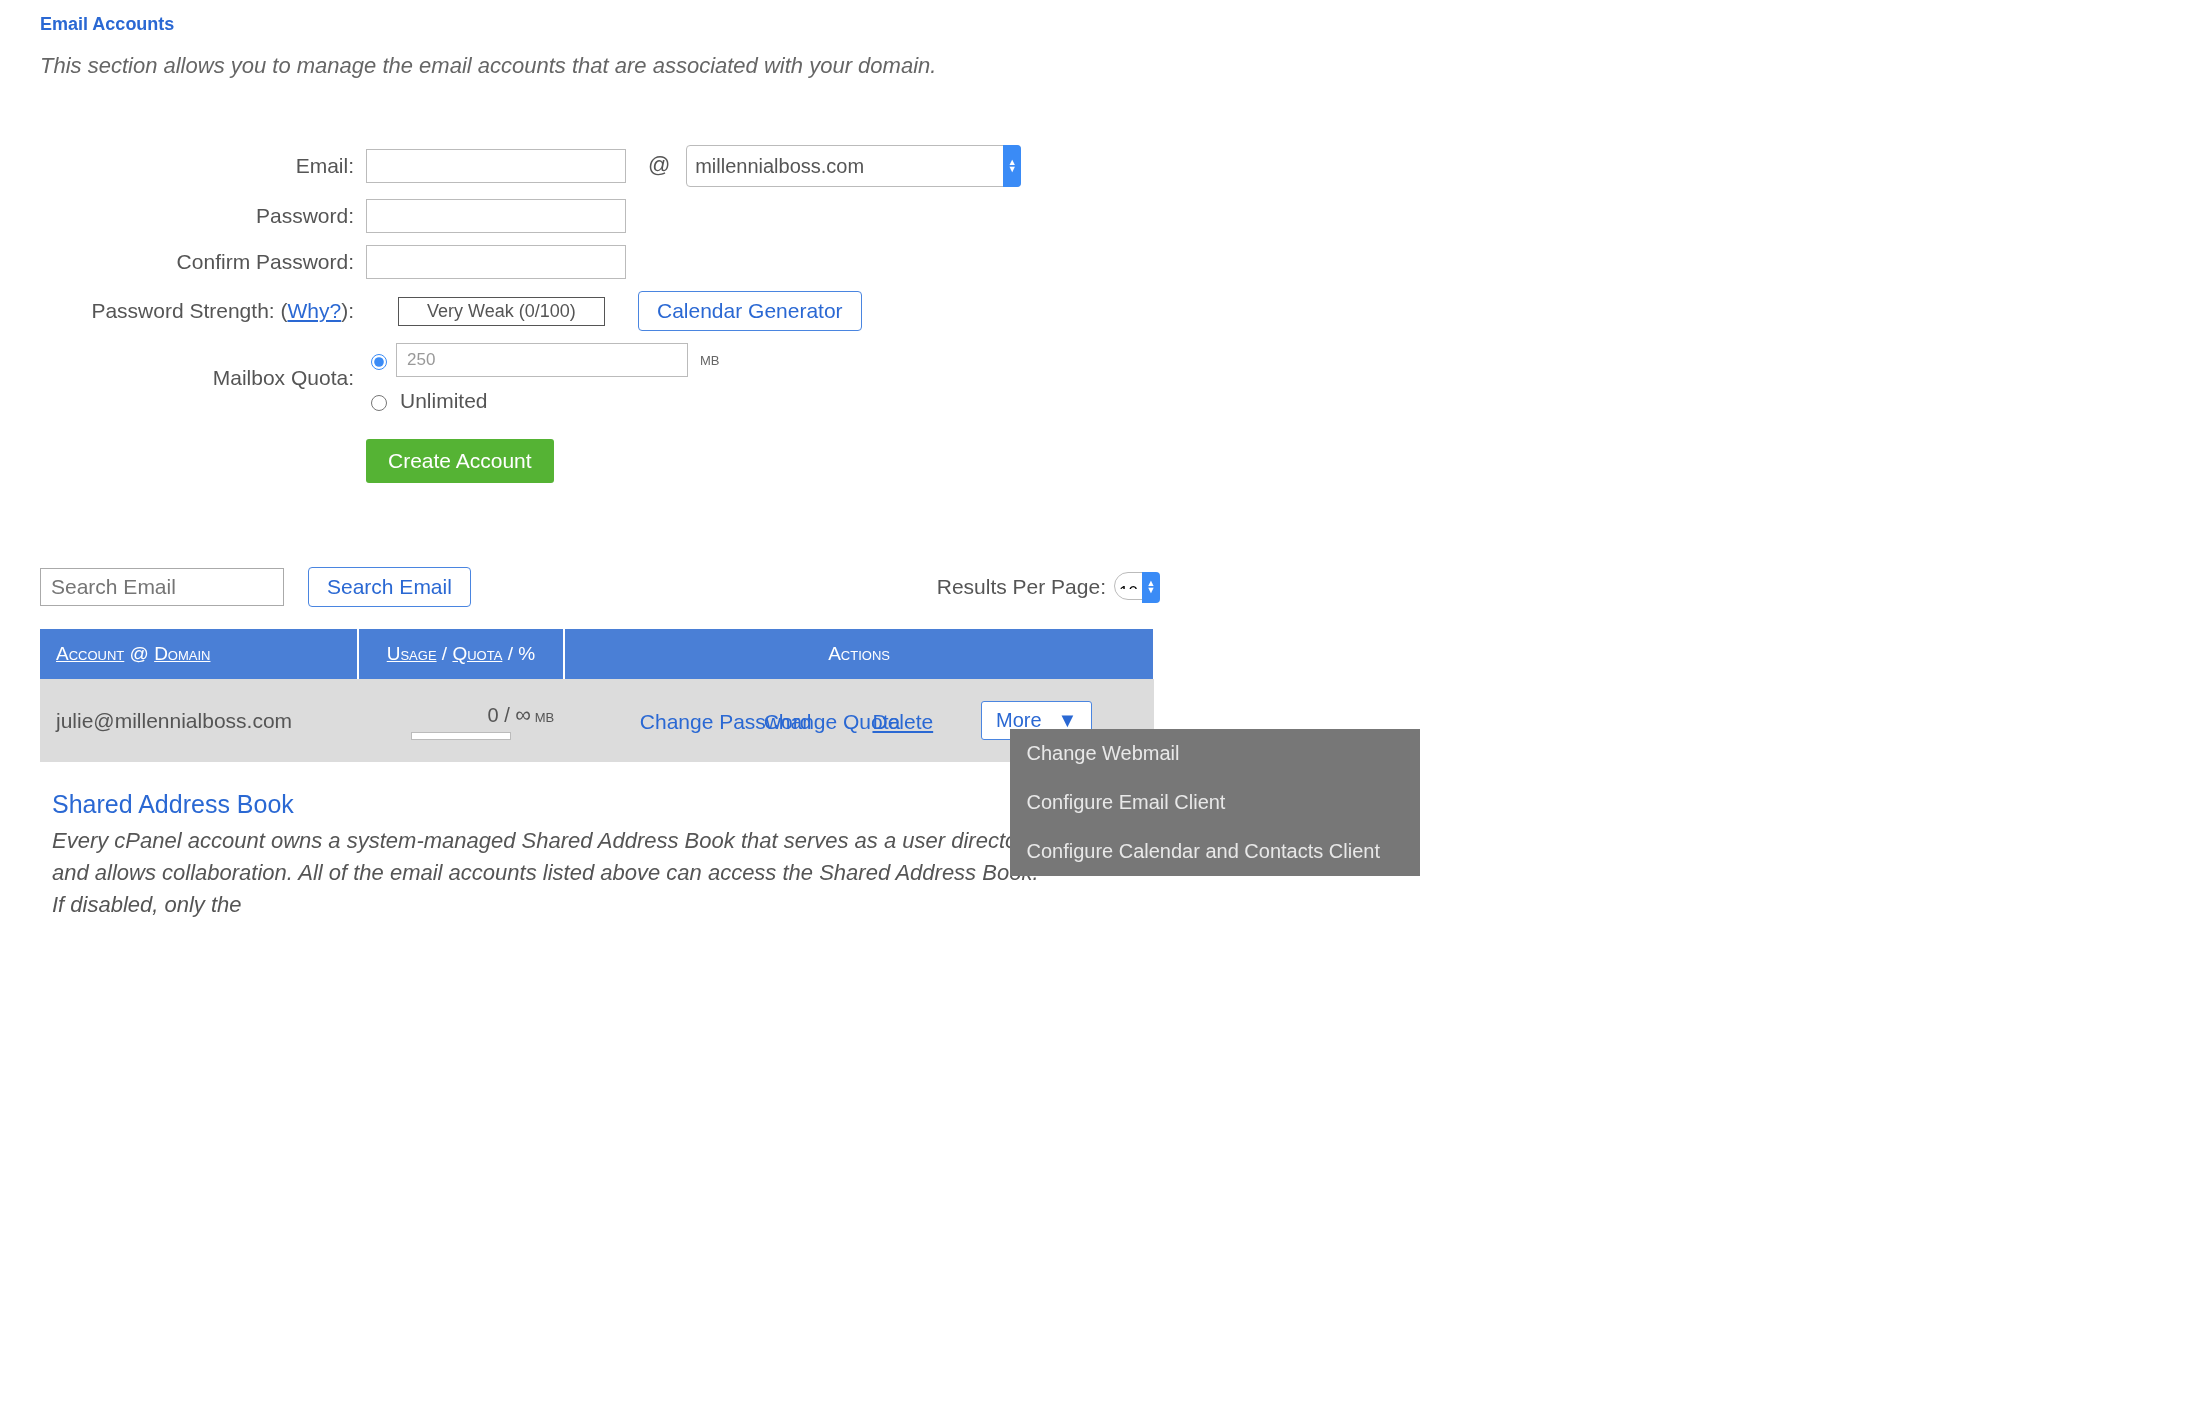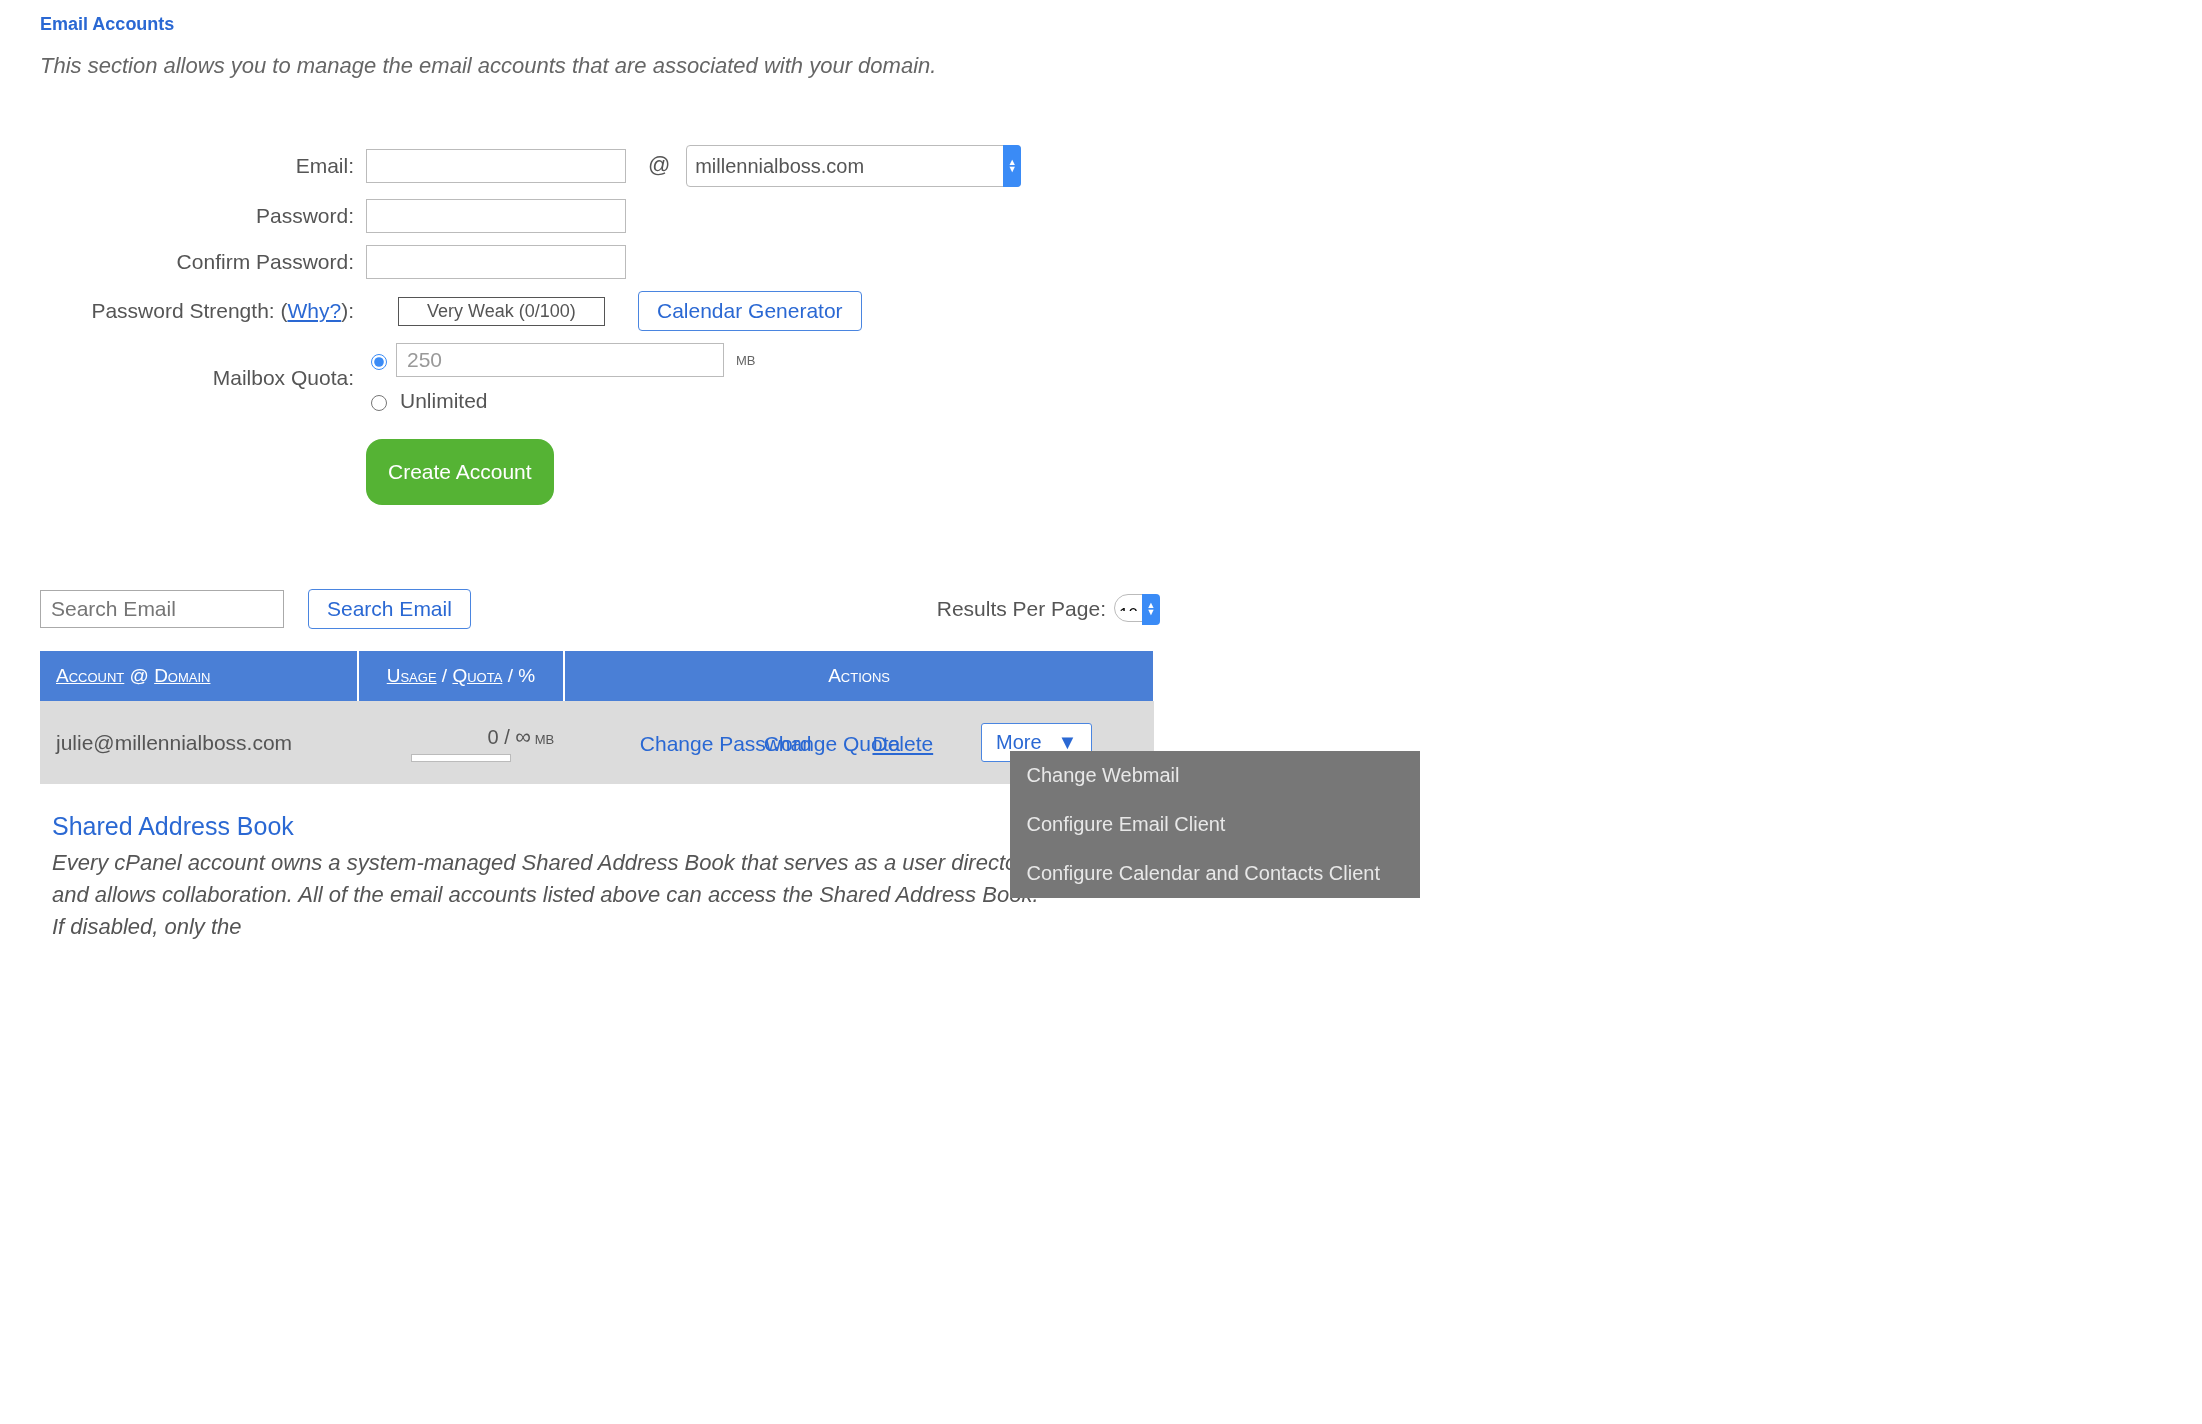--- a/index.html
+++ b/index.html
@@ -80,31 +80,31 @@
     background: #fff;
     color: #2a68d3;
     border-radius: 4px;
     padding: 7px 18px;
     font-size: 21px;
     cursor: pointer;
   }
   .radio-line { display: flex; align-items: center; gap: 6px; }
   input[type=radio] { width: 16px; height: 16px; accent-color: #3a8bf6; }
   .quota-input {
-    width: 328px; height: 34px; border: 1px solid #bbb; padding: 4px 10px;
-    font-size: 21px; color: #999;
+    width: 292px; height: 34px; border: 1px solid #bbb; padding: 4px 10px;
+    font-size: 17px; color: #999;
   }
   .mb-label { font-size: 13px; color: #666; padding-left: 6px; }
   .unlimited { color: #555; font-size: 21px; padding-left: 4px; }
   .create-btn {
     background: #55b334;
     color: #fff;
     border: none;
-    border-radius: 16px;
-    padding: 21px 22px;
+    border-radius: 3px;
+    padding: 10px 22px;
     font-size: 21px;
     cursor: pointer;
     margin-top: 14px;
   }
   .search-row {
     margin-top: 78px;
     display: flex;
     align-items: center;
     gap: 24px;
     width: 1120px;

